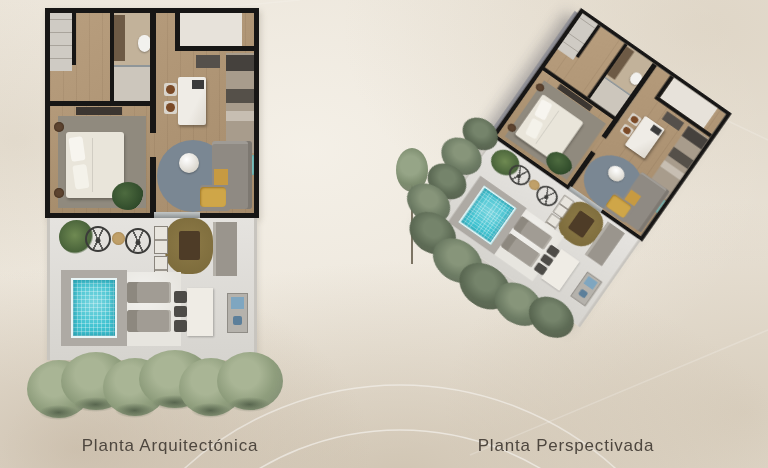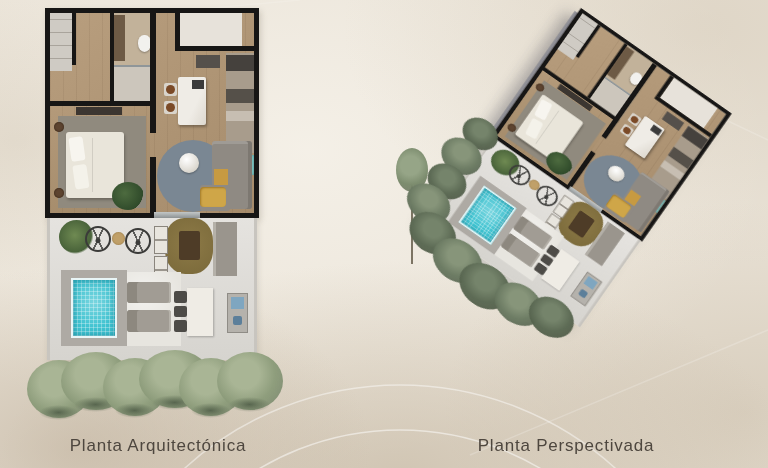--- a/index.html
+++ b/index.html
@@ -16,21 +16,21 @@
       #e9e2d6;
   }
   .abs{position:absolute;}
   
   svg.arcs{position:absolute;left:0;top:0;pointer-events:none;}
   
   .caption{
     position:absolute;top:436px;width:260px;text-align:center;
     font-size:17px;letter-spacing:.8px;color:#4e473f;
   }
-  .caption-left{left:28px;text-align:center;}
+  .caption-left{left:40px;text-align:center;}
   .caption-right{left:436px;}
   
   .floorplan{position:relative;width:214px;height:352px;}
   .interior{
     position:absolute;left:0;top:0;width:214px;height:210px;
     border:5px solid #171615;box-sizing:border-box;
     background:
       repeating-linear-gradient(90deg, rgba(86,62,40,.09) 0 1px, transparent 1px 13px),
       linear-gradient(145deg,#b89e7e,#a68c6c);
     box-shadow:2px 3px 6px rgba(90,80,65,.22);

